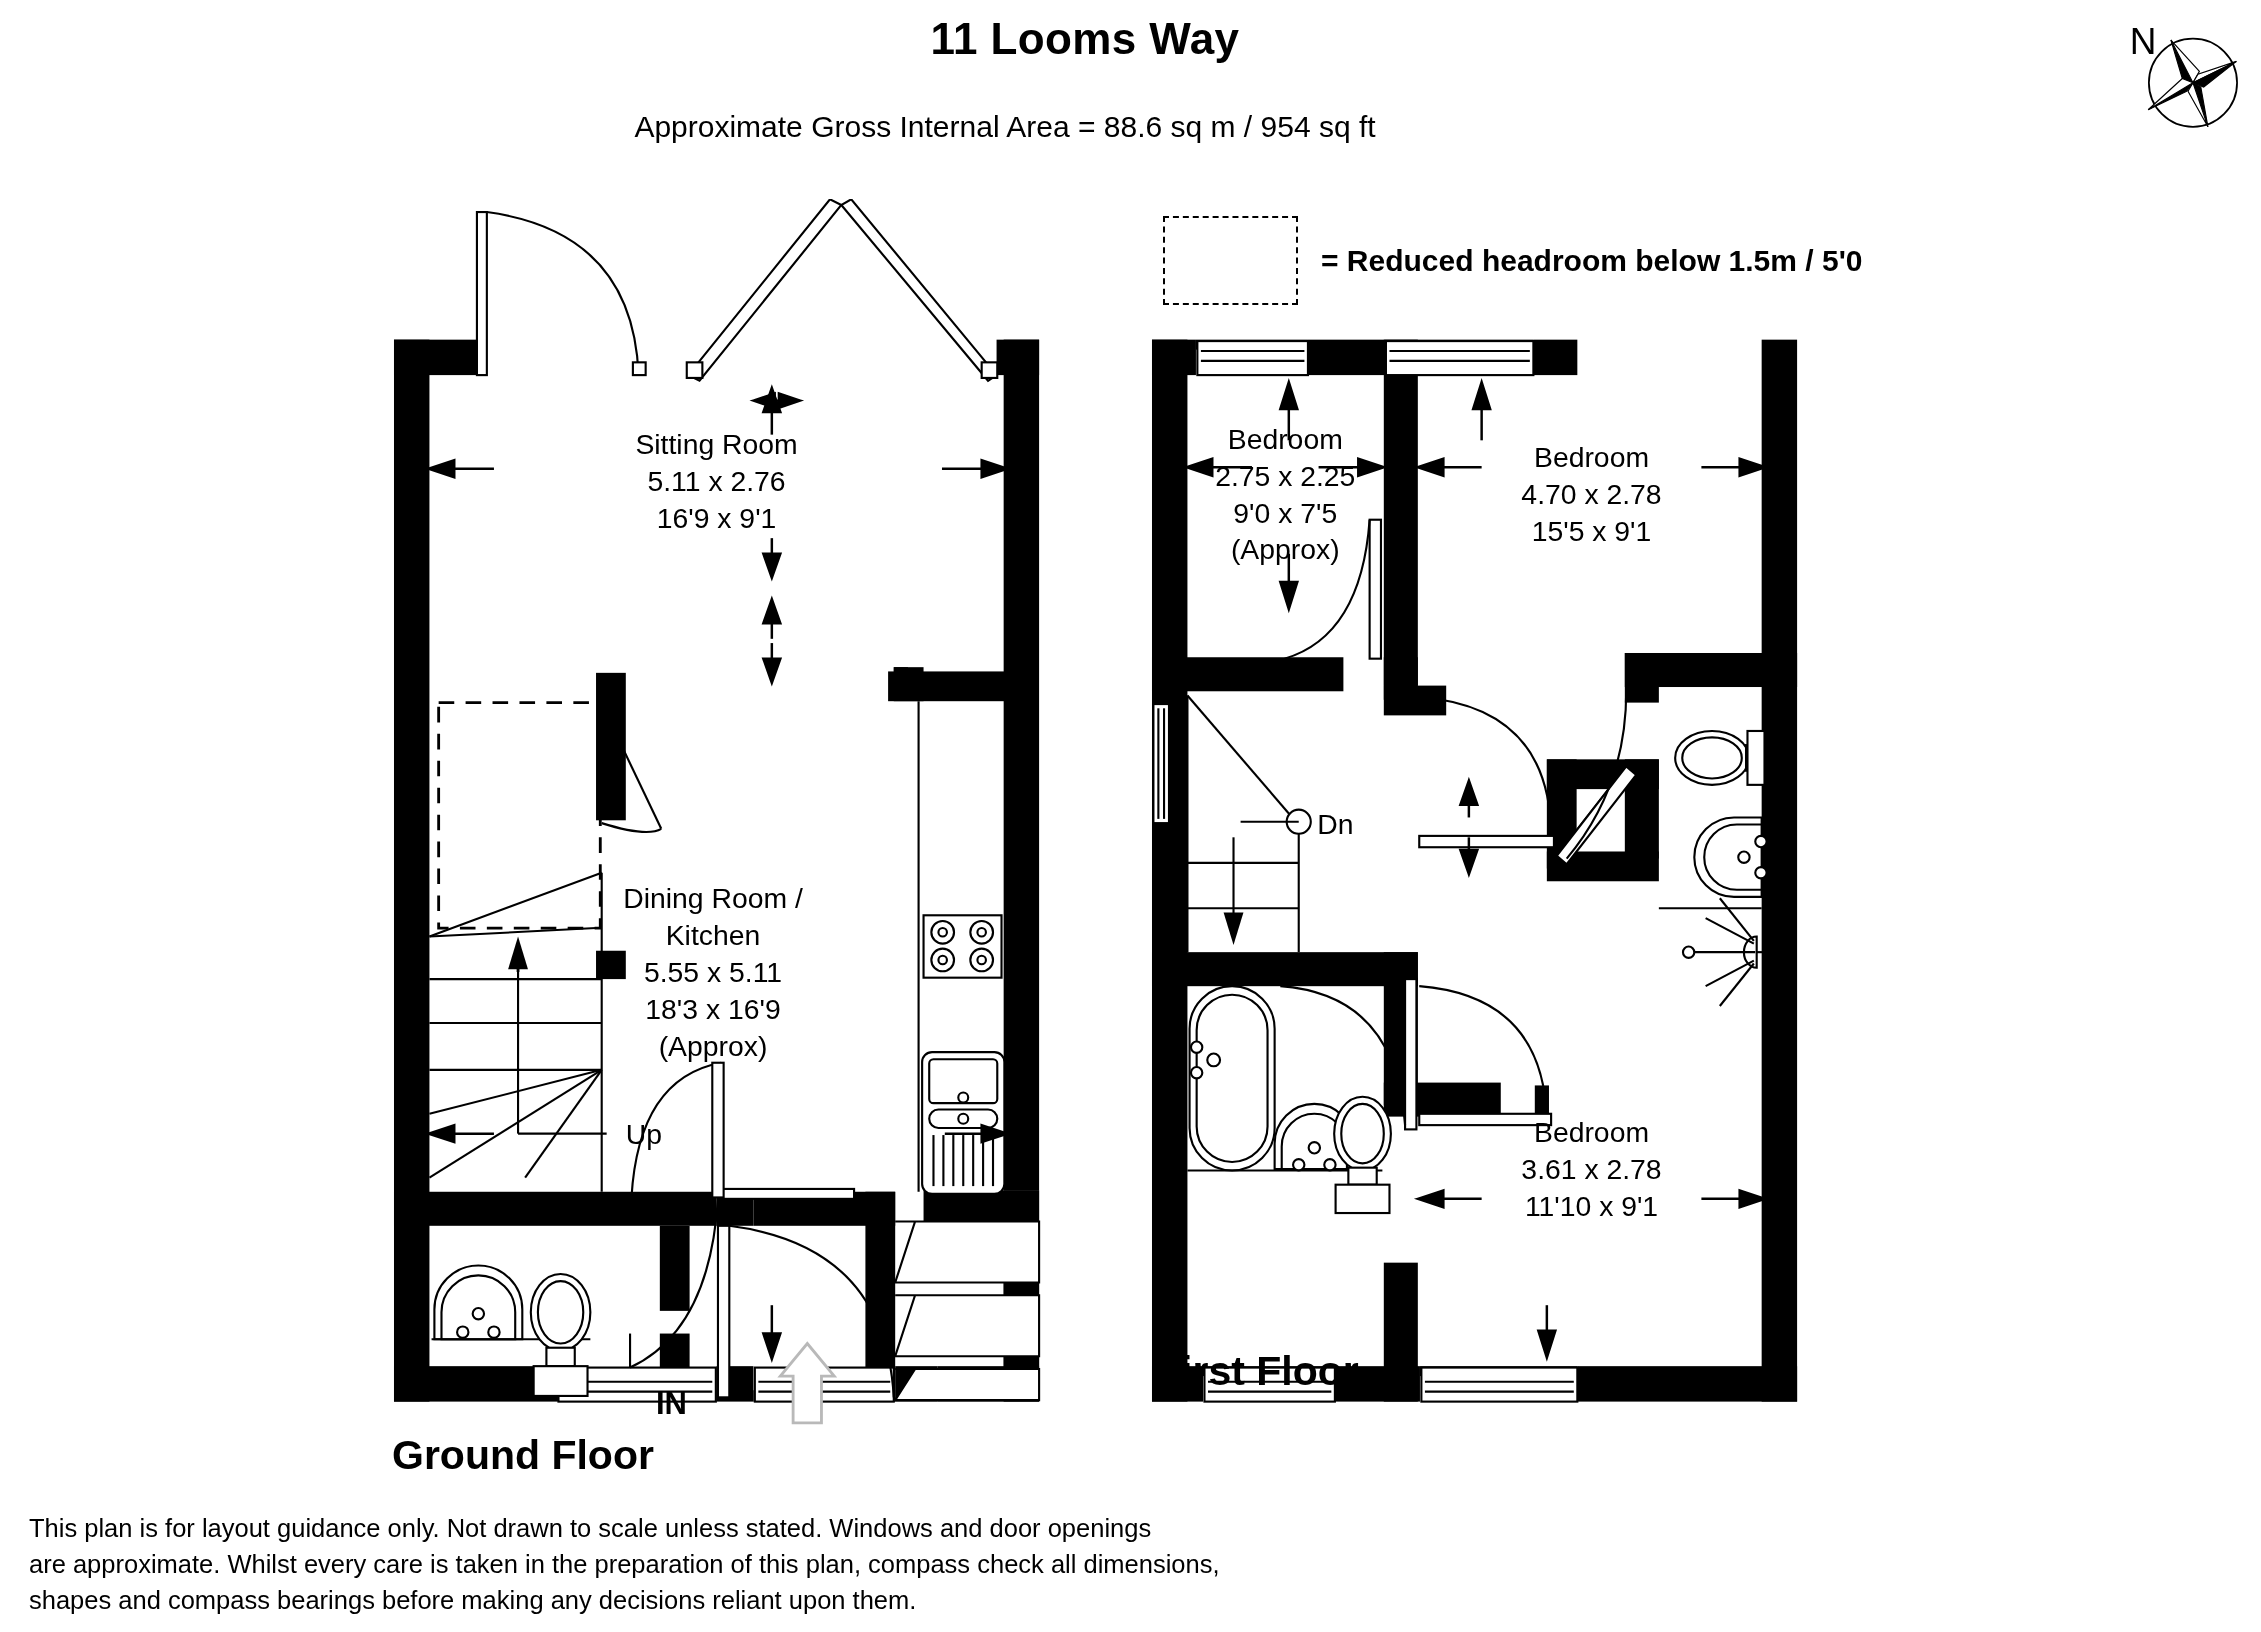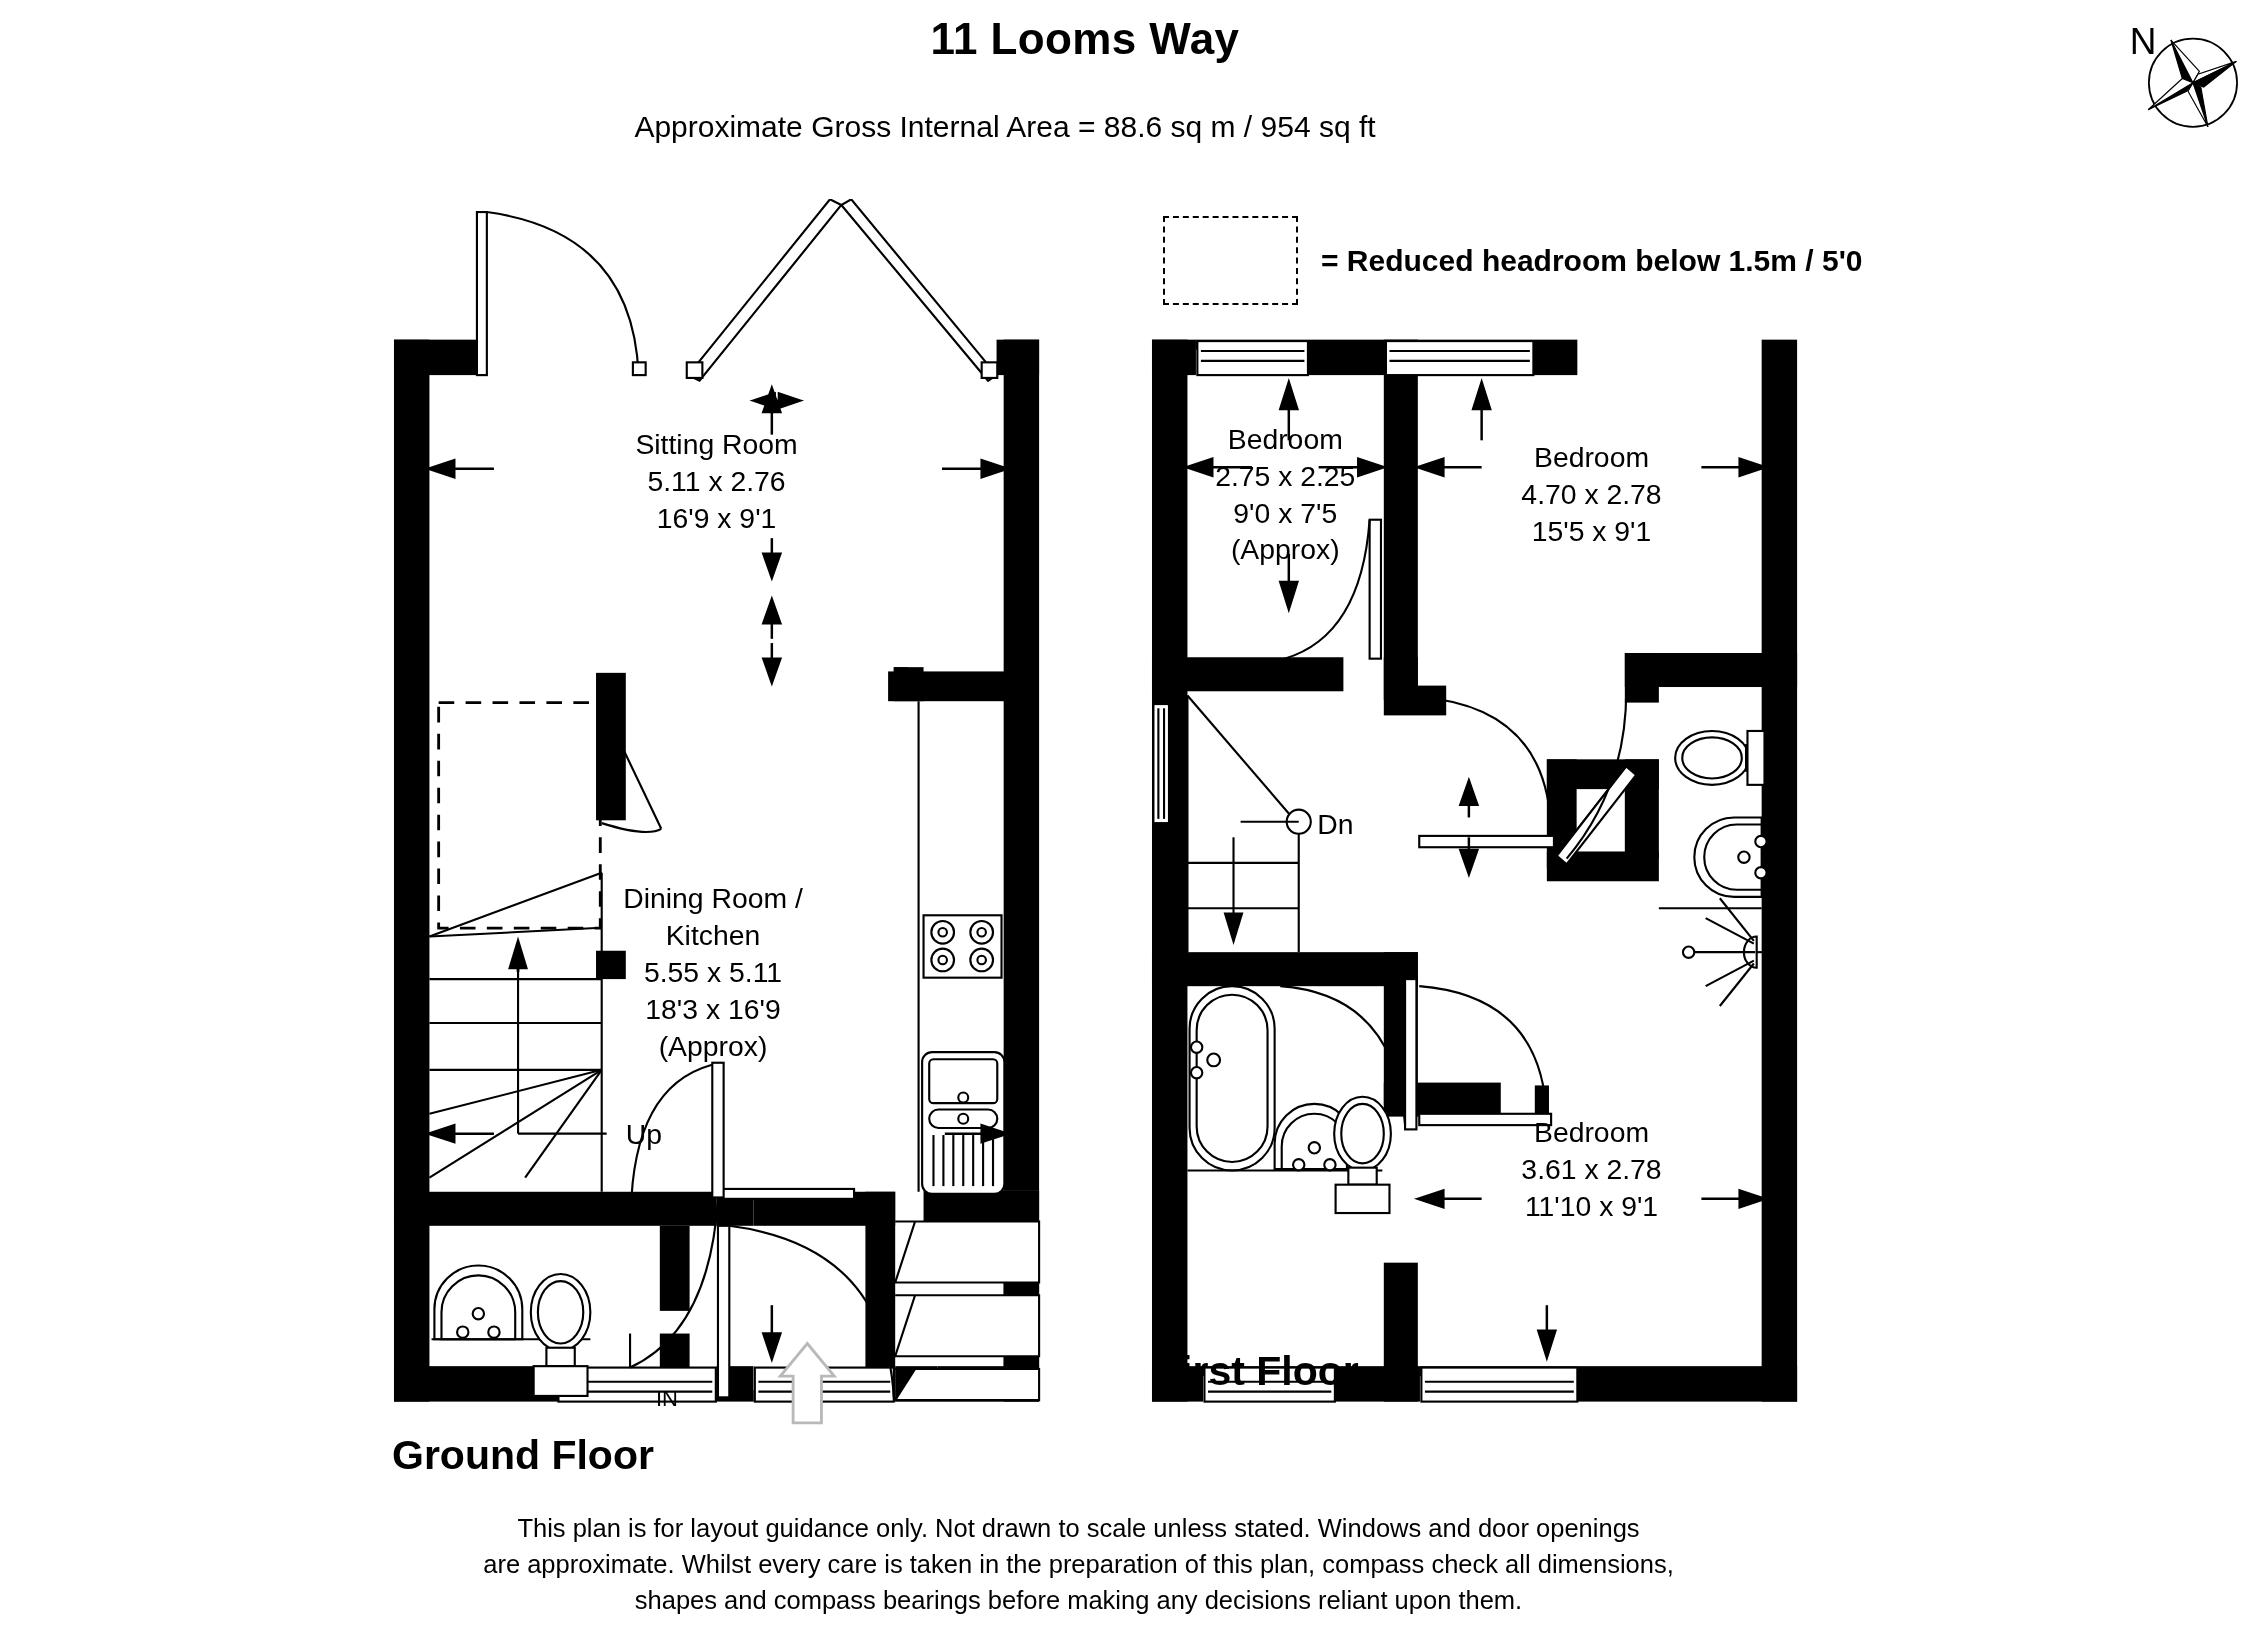--- a/index.html
+++ b/index.html
@@ -89,23 +89,23 @@
     top: 1386px;
     font-size: 31px;
     font-weight: normal;
   }
   
   #disclaimer {
     position: absolute;
     left: 0;
     top: 1510px;
     width: 2157px;
-    text-align: center;
     font-size: 25.5px;
     line-height: 1.42;
+    padding-left: 29px;
   }
   .dl { display: block; }
 
   
   text {
     font-family: "Liberation Sans", sans-serif;
     fill: #000;
   }
   .rm-label { font-size: 40px; text-anchor: middle; }
   .sm-label { font-size: 40px; }
@@ -563,21 +563,21 @@
       <text class="rm-label" x="675" y="430">4.70 x 2.78</text>
       <text class="rm-label" x="675" y="482">15'5 x 9'1</text>
     </g>
     <g>
       <text class="rm-label" x="675" y="1330">Bedroom</text>
       <text class="rm-label" x="675" y="1382">3.61 x 2.78</text>
       <text class="rm-label" x="675" y="1434">11'10 x 9'1</text>
     </g>
   </svg>
 
-  <div id="entrance-label" class="floor-caption" style="font-weight:normal;font-size:22px">IN</div>
+  <div id="entrance-label" class="floor-caption" style="font-weight:bold;font-size:31px">IN</div>
   <div id="ground-floor-caption" class="floor-caption">Ground Floor</div>
   <div id="first-floor-caption" class="floor-caption">First Floor</div>
 
   <div id="disclaimer">
     <span class="dl">This plan is for layout guidance only. Not drawn to scale unless stated. Windows and door openings</span>
     <span class="dl">are approximate. Whilst every care is taken in the preparation of this plan, compass check all dimensions,</span>
     <span class="dl">shapes and compass bearings before making any decisions reliant upon them.</span>
   </div>
 
 </div>

